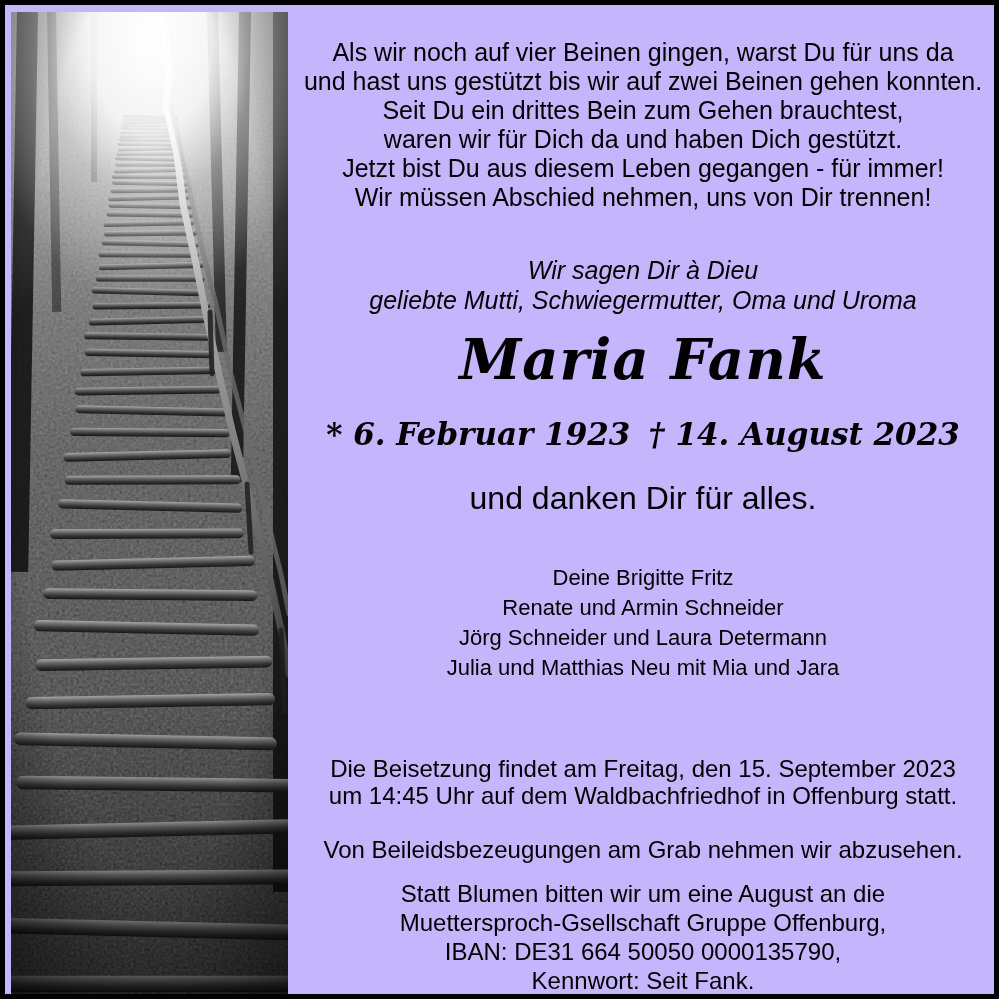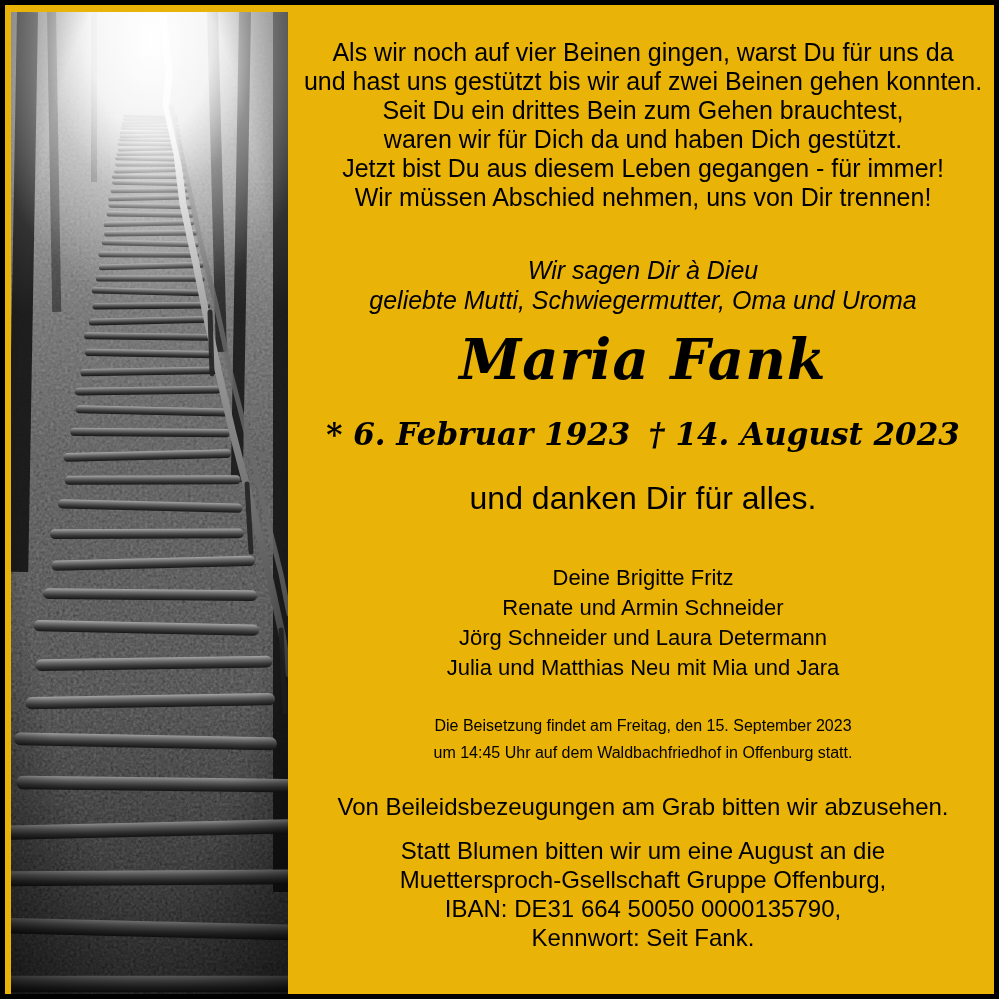--- a/index.html
+++ b/index.html
@@ -11,21 +11,21 @@
     font-family: "Liberation Sans", sans-serif;
     color: #000;
   }
   .frame {
     position: absolute;
     left: 0; top: 0;
     width: 999px;
     height: 999px;
     box-sizing: border-box;
     border: 5px solid #000;
-    background: #eab308;
+    background: #c4b5fd;
     overflow: hidden;
   }
   .photo {
     position: absolute;
     left: 6px;
     top: 7px;
     width: 277px;
     height: 985px;
     background: #1a1a1a;
     overflow: hidden;
@@ -75,22 +75,22 @@
     margin-top: 29px;
     font-size: 32px;
     line-height: 30px;
   }
   .mourners {
     margin-top: 50px;
     font-size: 22px;
     line-height: 30px;
   }
   .funeral {
-    margin-top: 29px;
-    font-size: 16px;
+    margin-top: 72px;
+    font-size: 24px;
     line-height: 27px;
   }
   .condolence {
     margin-top: 27px;
     font-size: 24px;
     line-height: 28px;
   }
   .donation {
     margin-top: 15px;
     font-size: 24px;
@@ -258,21 +258,21 @@
       <div>Renate und Armin Schneider</div>
       <div>Jörg Schneider und Laura Determann</div>
       <div>Julia und Matthias Neu mit Mia und Jara</div>
     </div>
 
     <div class="funeral">
       <div>Die Beisetzung findet am Freitag, den 15. September 2023</div>
       <div>um 14:45 Uhr auf dem Waldbachfriedhof in Offenburg statt.</div>
     </div>
 
-    <div class="condolence">Von Beileidsbezeugungen am Grab bitten wir abzusehen.</div>
+    <div class="condolence">Von Beileidsbezeugungen am Grab nehmen wir abzusehen.</div>
 
     <div class="donation">
       <div>Statt Blumen bitten wir um eine August an die</div>
       <div>Muettersproch-Gsellschaft Gruppe Offenburg,</div>
       <div>IBAN: DE31 664 50050 0000135790,</div>
       <div>Kennwort: Seit Fank.</div>
     </div>
 
   </div>
 </div>

